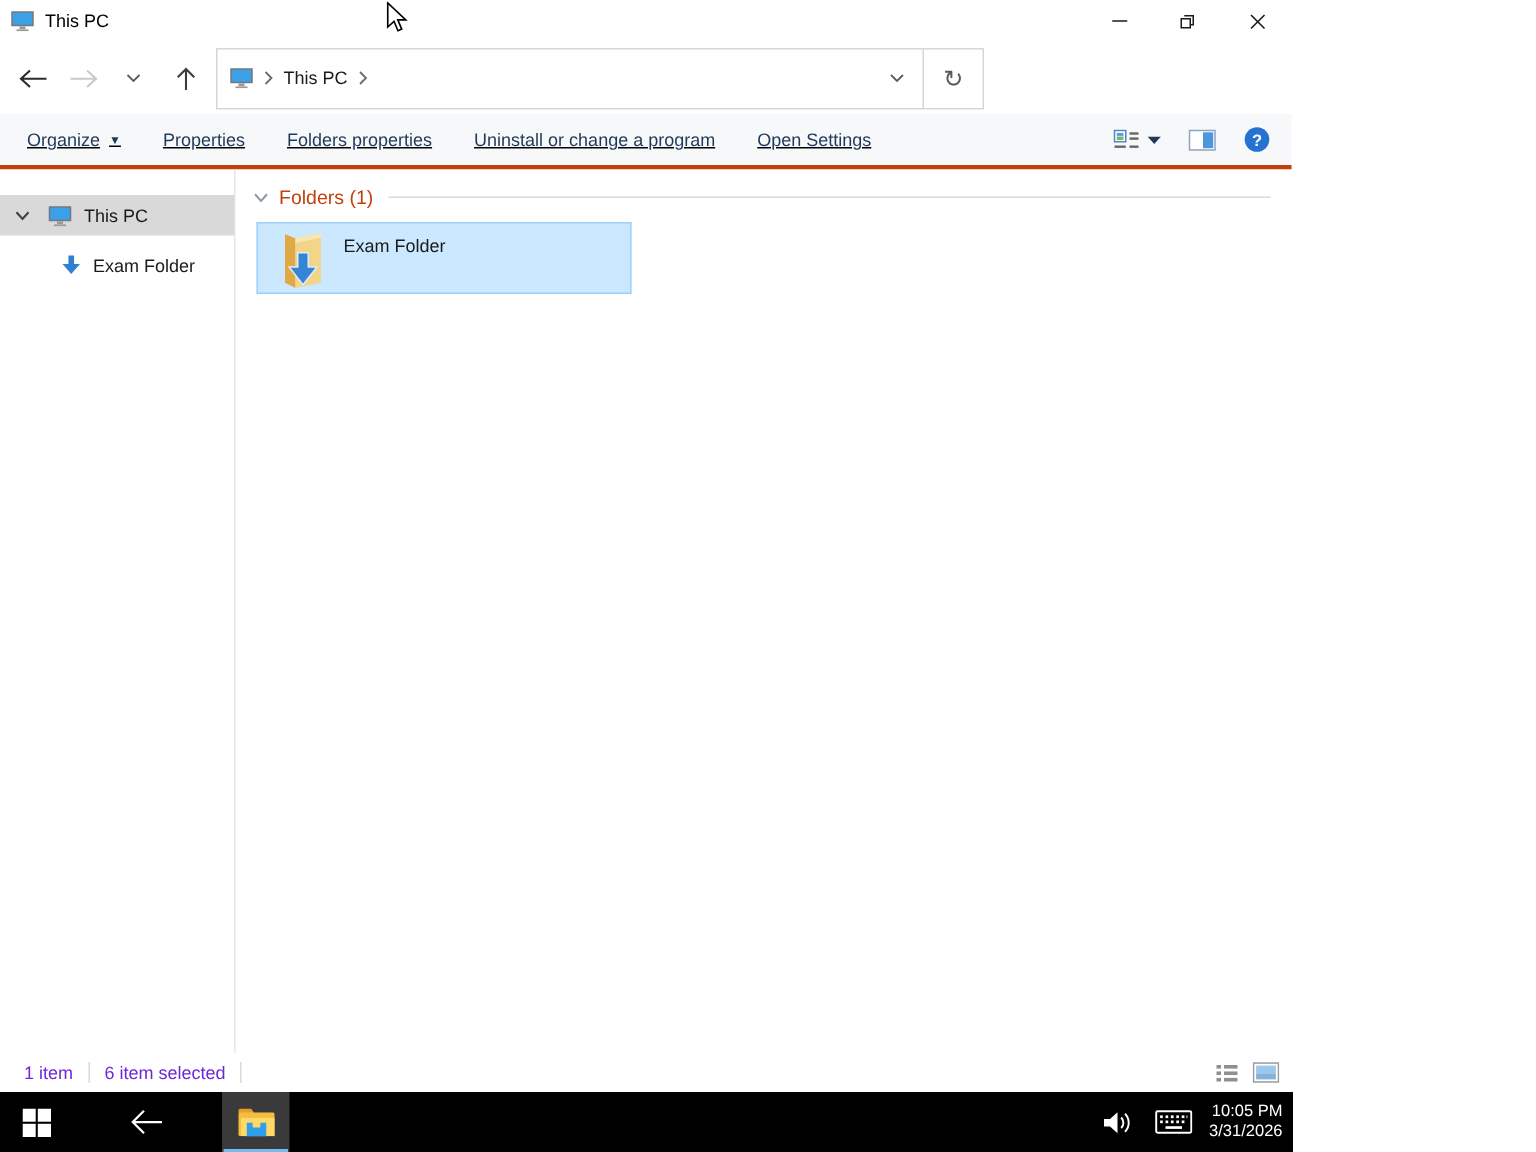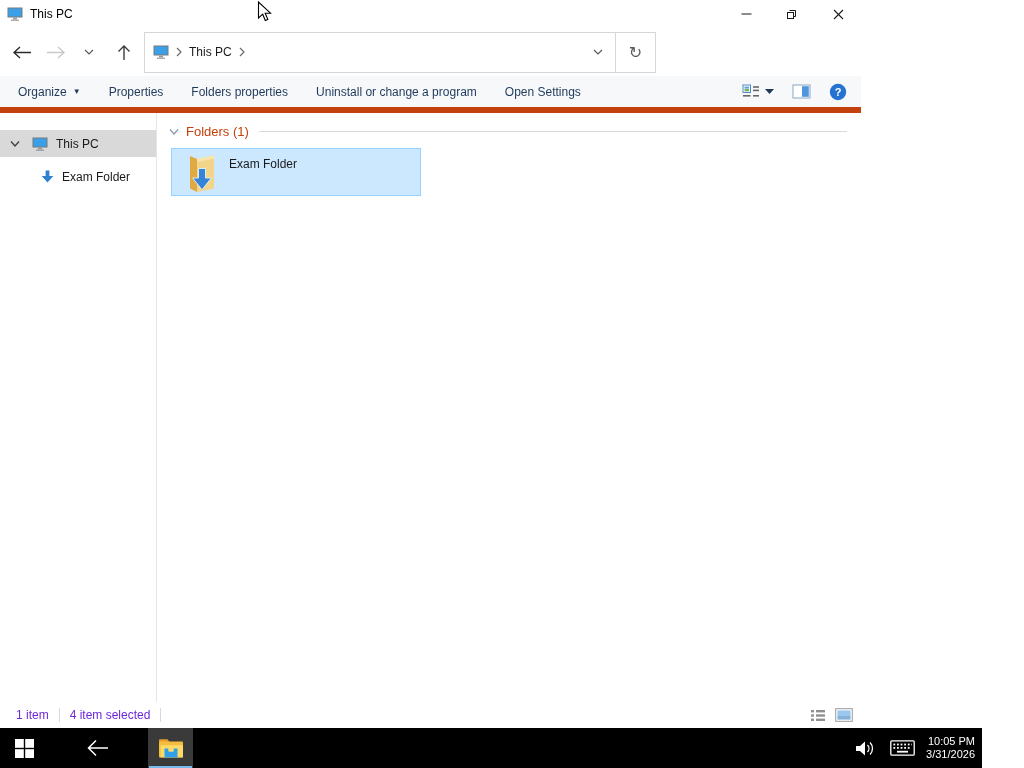--- a/index.html
+++ b/index.html
@@ -24,22 +24,22 @@
   .addr-drop { width:34px; height:100%; border:none; background:transparent; display:flex; align-items:center; justify-content:center; }
   .refresh-btn { width:40px; height:100%; border:none; border-left:1px solid #d6d6d6; background:transparent;
     font-family:"DejaVu Sans", sans-serif; font-size:16px; color:#5a5a5a; display:flex; align-items:center; justify-content:center; }
   .searchbox { flex:1; height:41px; border:1px solid #d6d6d6; margin-left:3px; margin-right:2px;
     display:flex; align-items:center; padding:0 10px; background:#fff; }
   .searchbox input { flex:1; border:none; outline:none; font-size:12px; margin-left:8px;
     font-family:"Liberation Sans", sans-serif; color:#1a1a1a; background:transparent; }
   .searchbox input::placeholder { color:#5f5f5f; opacity:1; }
 
   
-  .commandbar { height:37px; background:#f7f8f9; border-bottom:6px solid #c2410c; display:flex; align-items:center;
-    padding:0 14px 0 18px; flex:0 0 auto; }
+  .commandbar { height:37px; background:#f7f8f9; border-bottom:3px solid #c2410c; display:flex; align-items:center;
+    padding:0 14px 0 18px; flex:0 0 auto;text-decoration:underline; }
   .cmd-item { border:none; background:transparent; font-family:"Liberation Sans", sans-serif;
     font-size:12px; color:#1e395b; margin-right:28px; display:flex; align-items:center; white-space:nowrap; }
   .cmd-caret { font-size:8px; margin-left:6px; color:#1e395b; }
   .cmd-right { margin-left:auto; display:flex; align-items:center; gap:18px; }
   .cmd-icon-btn { border:none; background:transparent; display:flex; align-items:center; gap:5px; }
 
   
   .content { flex:1; display:flex; min-height:0; background:#fff; }
   .sidebar { width:157px; border-right:1px solid #e6e6e6; padding-top:17px; flex:0 0 auto; }
   .tree-row { height:27px; display:flex; align-items:center; font-size:12px; color:#1a1a1a; width:100%; border:none; background:transparent; }
@@ -56,21 +56,21 @@
   .tile-label { font-size:12px; color:#1a1a1a; padding-top:8px; }
 
   
   .statusbar { height:26px; display:flex; align-items:center; font-size:12px; color:#6d28d9;
     padding-left:16px; background:#fff; flex:0 0 auto; position:relative; }
   .status-sep { width:1px; height:14px; background:#d9d9d9; margin:0 10px; }
   .status-views { position:absolute; right:8px; top:0; height:26px; display:flex; align-items:center; gap:9px; }
   .status-view-btn { border:none; background:transparent; display:flex; align-items:center; }
 
   
-  .taskbar { width:982px; height:40px; background:#000; display:flex; align-items:stretch; }
+  .taskbar { width:862px; height:40px; background:#000; display:flex; align-items:stretch; }
   .task-btn { border:none; background:transparent; display:flex; align-items:center; justify-content:center; }
   .start-btn { width:48px; }
   .tablet-back-btn { width:48px; margin-left:25px; }
   .explorer-btn { width:45px; margin-left:27px; background:#3a3a3a; position:relative; }
   .explorer-underline { position:absolute; left:1px; right:1px; bottom:0; height:2px; background:#76b9ed; }
   .task-right { margin-left:auto; display:flex; align-items:center; }
   .tray-btn { border:none; background:transparent; height:40px; display:flex; align-items:center; justify-content:center; }
   .vol-btn { width:36px; } .kbd-btn { width:40px; }
   .clock { color:#fff; font-size:11px; line-height:13px; text-align:right; padding:0 7px 0 4px; border:none; background:transparent; }
 
@@ -251,21 +251,21 @@
           </svg>
         </span>
         <span class="tile-label">Exam Folder</span>
       </div>
     </div>
   </div>
 
   <div class="statusbar">
     <span>1 item</span>
     <span class="status-sep"></span>
-    <span>4 item selected</span>
+    <span>6 item selected</span>
     <span class="status-sep"></span>
     <div class="status-views">
       <button class="status-view-btn">
         <svg width="16" height="13" viewBox="0 0 16 13">
           <rect x="1" y="1" width="3" height="2.4" fill="#8f8f8f"></rect>
             <rect x="6" y="1" width="9" height="2.4" fill="#8f8f8f"></rect>
           <rect x="1" y="5.3" width="3" height="2.4" fill="#8f8f8f"></rect>
             <rect x="6" y="5.3" width="9" height="2.4" fill="#8f8f8f"></rect>
           <rect x="1" y="9.6" width="3" height="2.4" fill="#8f8f8f"></rect>
             <rect x="6" y="9.6" width="9" height="2.4" fill="#8f8f8f"></rect>

